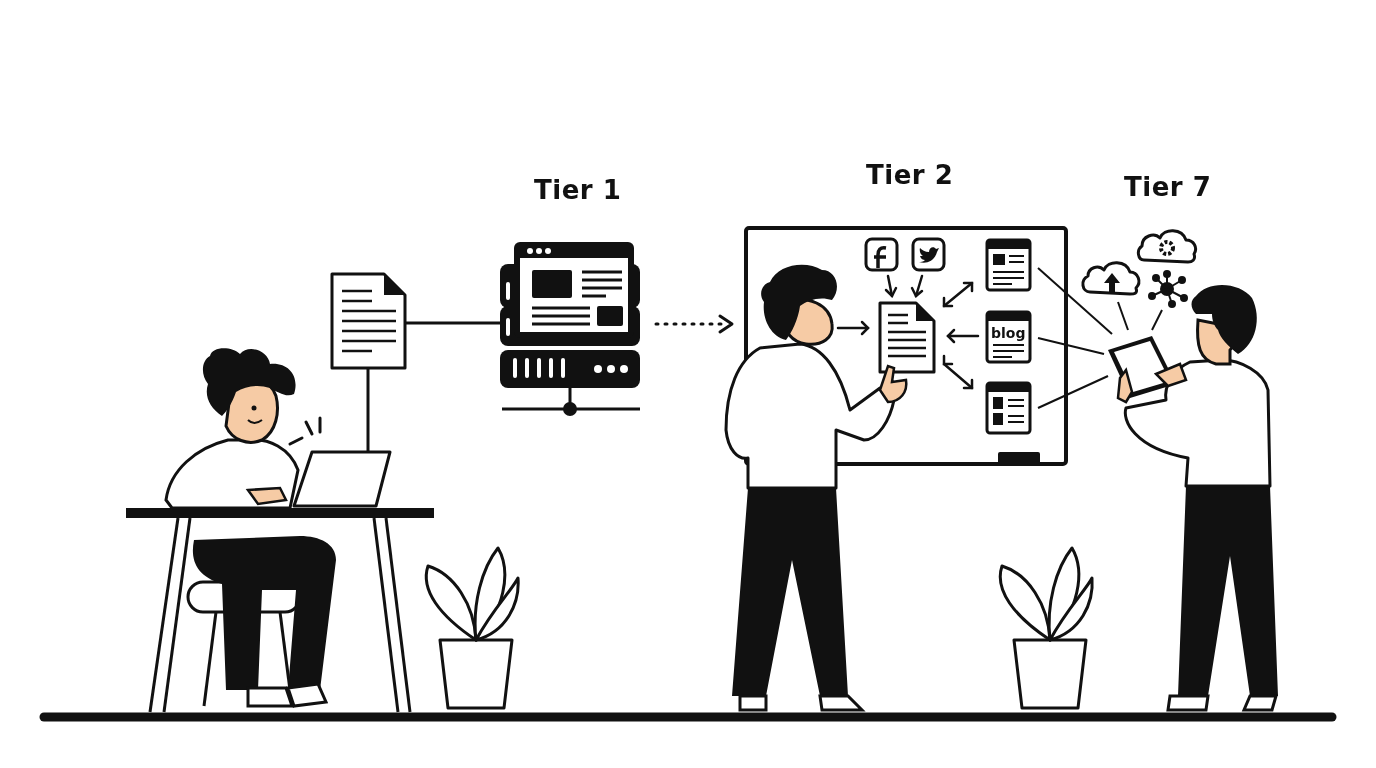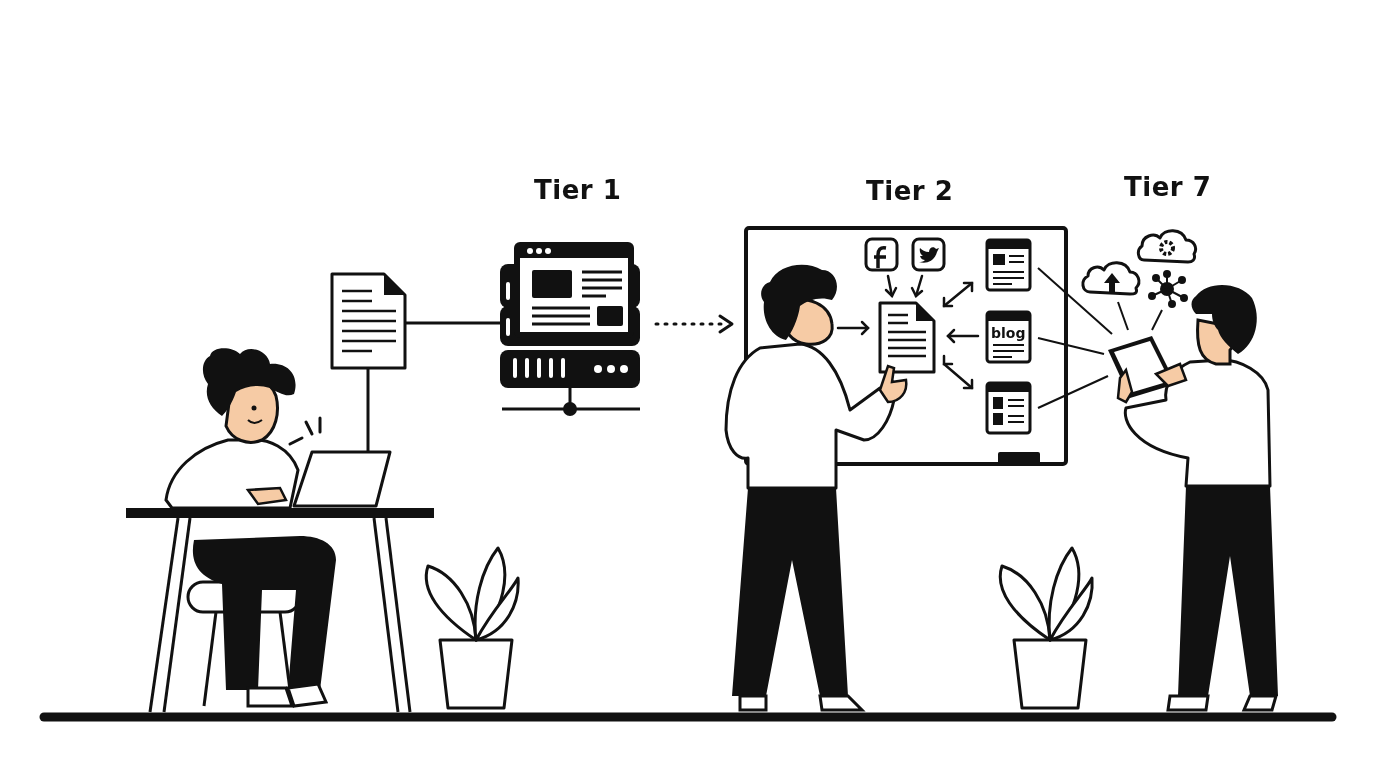--- a/index.html
+++ b/index.html
@@ -4,21 +4,21 @@
 <style>
   html, body { margin:0; padding:0; background:#ffffff; }
   body { width:1376px; height:768px; overflow:hidden; position:relative; font-family:"DejaVu Sans", sans-serif; }
   .tier-label { position:absolute; font-weight:bold; font-size:26px; color:#111; letter-spacing:0.5px; }
   #scene { position:absolute; left:0; top:0; }
 </style>
 </head>
 <body>
 
 <div class="tier-label" style="left:534px;top:175px;">Tier 1</div>
-<div class="tier-label" style="left:866px;top:176px;">Tier 2</div>
+<div class="tier-label" style="left:866px;top:160px;">Tier 2</div>
 <div class="tier-label" style="left:1124px;top:172px;">Tier 7</div>
 
 <svg id="scene" width="1376" height="768" viewBox="0 0 1376 768" xmlns="http://www.w3.org/2000/svg">
 
   <line x1="44" y1="717" x2="1332" y2="717" stroke="#111" stroke-width="9" stroke-linecap="round"></line>
 
   <g>
     <path d="M332,274 L384,274 L405,295 L405,368 L332,368 Z" fill="#fff" stroke="#111" stroke-width="3" stroke-linejoin="round"></path>
     <path d="M384,274 L405,295 L384,295 Z" fill="#111"></path>
     <g stroke="#111" stroke-width="2.5">

